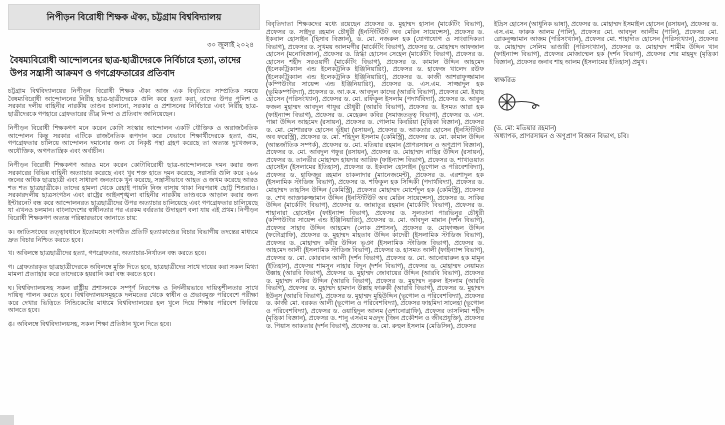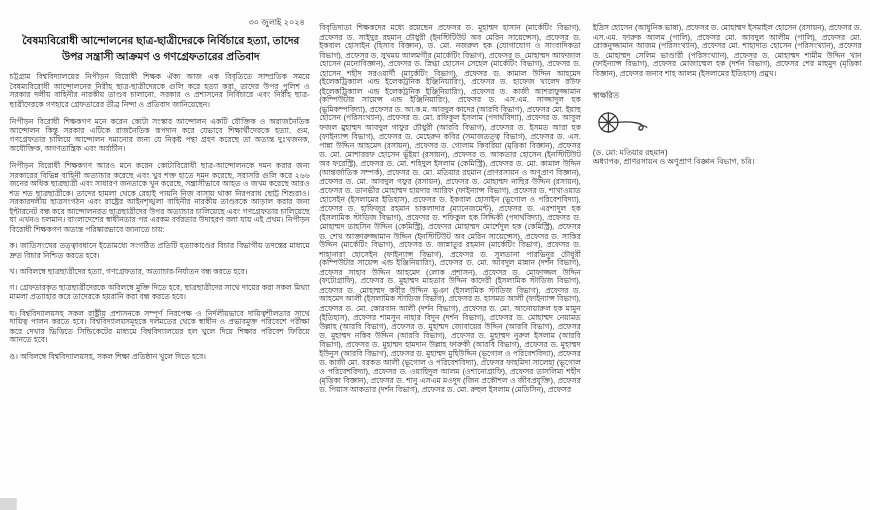--- a/index.html
+++ b/index.html
@@ -15,21 +15,21 @@
   .col1{left:8px;top:4px;width:252px;}
   .col2{left:266px;top:20px;width:218px;}
   .col3{left:494px;top:20px;width:224px;}
   .org-box{
     background:#e3e3e3;border:1px solid #d6d6d6;
     text-align:center;font-weight:bold;font-size:9px;line-height:12px;
     padding:6px 4px;color:#1a1a1a;
   }
   .date-line{text-align:right;font-size:6.8px;color:#222;margin:9px 6px 3px 0;}
   .headline{
-    text-align:center;font-weight:bold;font-size:8.8px;line-height:13px;
+    font-weight:bold;font-size:8.8px;line-height:13px;
     color:#111;margin:2px 2px 7px 2px;
   }
   .para{
     font-size:6.3px;line-height:7.5px;text-align:justify;
     margin:0 2px 7px 0;color:#2e2e2e;
   }
   .demand{
     font-size:6.3px;line-height:7.5px;text-align:justify;
     margin:0 2px 6px 0;color:#2e2e2e;
   }
@@ -45,20 +45,23 @@
     position:absolute;left:0;bottom:0;width:14px;height:10px;
     background:#d9d9d9;
   }
 </style>
 </head>
 <body>
 
 <div class="canvas">
 
   <div class="col col1">
+    <div class="org-box">
+      <span>নিপীড়ন বিরোধী শিক্ষক ঐক্য, চট্টগ্রাম বিশ্ববিদ্যালয়</span>
+    </div>
     <div class="date-line">৩০ জুলাই ২০২৪</div>
     <div class="headline">বৈষম্যবিরোধী আন্দোলনের ছাত্র-ছাত্রীদেরকে নির্বিচারে হত্যা, তাদের উপর সন্ত্রাসী আক্রমণ ও গণগ্রেফতারের প্রতিবাদ</div>
 
     <div class="para">চট্টগ্রাম বিশ্ববিদ্যালয়ের নিপীড়ন বিরোধী শিক্ষক ঐক্য আজ এক বিবৃতিতে সাম্প্রতিক সময়ে বৈষম্যবিরোধী আন্দোলনের নিরীহ ছাত্র-ছাত্রীদেরকে গুলি করে হত্যা করা, তাদের উপর পুলিশ ও সরকার দলীয় বাহিনীর নারকীয় তাণ্ডব চালানো, সরকার ও প্রশাসনের নির্বিচারে এবং নিরীহ ছাত্র-ছাত্রীদেরকে গণহারে গ্রেফতারের তীব্র নিন্দা ও প্রতিবাদ জানিয়েছেন।</div>
     <div class="para">নিপীড়ন বিরোধী শিক্ষকগণ মনে করেন কোটা সংস্কার আন্দোলন একটি যৌক্তিক ও অরাজনৈতিক আন্দোলন কিন্তু সরকার এটিকে রাজনৈতিক রূপদান করে যেভাবে শিক্ষার্থীদেরকে হত্যা, গুম, গণগ্রেফতার চালিয়ে আন্দোলন দমানোর জন্য যে নিকৃষ্ট পন্থা গ্রহণ করেছে তা অত্যন্ত দুঃখজনক, অযৌক্তিক, অগণতান্ত্রিক এবং অর্বাচীন।</div>
     <div class="para">নিপীড়ন বিরোধী শিক্ষকগণ আরও মনে করেন কোটাবিরোধী ছাত্র-আন্দোলনকে দমন করার জন্য সরকারের বিভিন্ন বাহিনী অত্যাচার করেছে এবং খুব শক্ত হাতে দমন করেছে, সরাসরি গুলি করে ২৬৬ জনের অধিক ছাত্রছাত্রী এবং সাধারণ জনতাকে খুন করেছে, সন্ত্রাসীভাবে আহত ও জখম করেছে আরও শত শত ছাত্রছাত্রীকে। তাদের হামলা থেকে রেহাই পায়নি নিজ বাসায় থাকা নিরপরাধ ছোট্ট শিশুরাও। সরকারদলীয় ছাত্রসংগঠন এবং রাষ্ট্রের আইনশৃঙ্খলা বাহিনীর নারকীয় তাণ্ডবকে আড়াল করার জন্য ইন্টারনেট বন্ধ করে আন্দোলনরত ছাত্রছাত্রীদের উপর অত্যাচার চালিয়েছে এবং গণগ্রেফতার চালিয়েছে যা এখনও চলমান। বাংলাদেশের স্বাধীনতার পর এরকম বর্বরতার উদাহরণ বলা যায় এই প্রথম। নিপীড়ন বিরোধী শিক্ষকগণ অত্যন্ত পরিষ্কারভাবে জানাতে চায়:</div>
 
     <div class="demand">
       <span class="lbl">ক।</span><span>জাতিসংঘের তত্ত্বাবধানে ইতোমধ্যে সংগঠিত প্রতিটি হত্যাকাণ্ডের বিচার বিভাগীয় তদন্তের মাধ্যমে দ্রুত বিচার নিশ্চিত করতে হবে।</span>
     </div>

